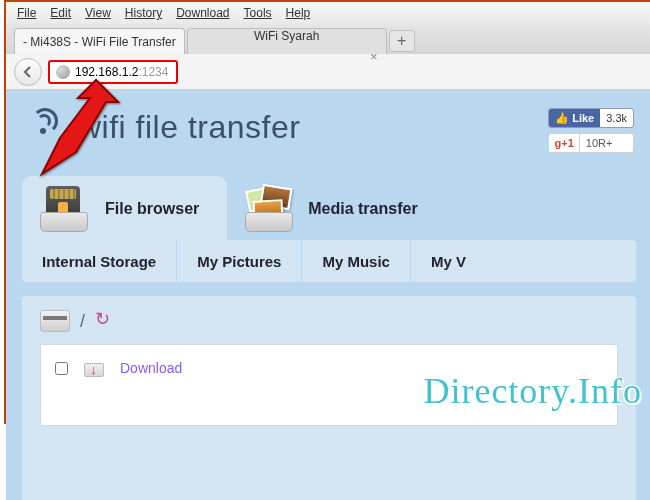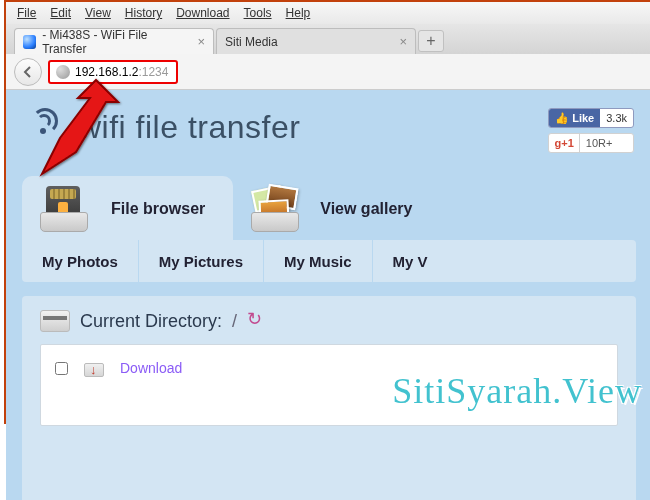--- a/index.html
+++ b/index.html
@@ -3,21 +3,21 @@
 <meta charset="utf-8">
 <style>
   * { box-sizing: border-box; margin: 0; padding: 0; }
   body { width: 650px; height: 500px; font-family: Verdana, Arial, sans-serif; overflow: hidden; position: relative; }
   .frame { width: 650px; height: 424px; border: 2px solid #c2410c; position: absolute; top: 0; left: 4px; }
   
   
   .menubar { height: 22px; background: linear-gradient(#f7f7f7,#e9e9e9); display: flex; align-items: center; padding: 0 4px; font-size: 12px; color: #333; }
   .menubar span { padding: 2px 7px; text-decoration: underline; cursor: pointer; }
   .tabbar { height: 30px; background: linear-gradient(#e6e6e6,#d4d4d4); display: flex; align-items: flex-end; padding: 4px 8px 0 8px; gap: 2px; }
-  .tab { height: 26px; display: flex; align-items: center; padding: 0 8px; font-size: 12px; color: #333; border-radius: 4px 4px 0 0; background: #f5f5f5; border: 1px solid #bdbdbd; border-bottom: none; max-width: 200px; gap: 6px; }
+  .tab { height: 26px; display: flex; align-items: center; padding: 0 8px; font-size: 12px; color: #333; border-radius: 4px 4px 0 0; background: #f5f5f5; border: 1px solid #bdbdbd; border-bottom: none; max-width: 200px; gap: 6px; flex-direction: column; }
   .tab.inactive { background: #e0e0e0; }
   .tab .x { color: #888; font-size: 13px; margin-left: 6px; cursor: pointer; }
   .newtab { width: 26px; height: 22px; display: flex; align-items: center; justify-content: center; color: #666; font-size: 16px; background: #e5e5e5; border: 1px solid #c0c0c0; border-radius: 3px; margin-bottom: 2px; cursor: pointer; }
   .tabicon { width: 14px; height: 14px; background: radial-gradient(circle at 30% 30%, #bde0ff, #2a7fff 60%, #0a3a8a); border-radius: 3px; display: inline-block; }
 
   .urlrow { height: 36px; background: #f4f4f4; display: flex; align-items: center; padding: 8px 8px; gap: 6px; border-bottom: 1px solid #ccc; }
   .navbtn { width: 28px; height: 28px; border-radius: 50%; background: linear-gradient(#fdfdfd,#e7e7e7); border: 1px solid #bcbcbc; display: flex; align-items: center; justify-content: center; color: #555; font-size: 16px; cursor: pointer; }
   .urlbar { flex: 0 0 130px; height: 24px; border: 2px solid #e00; border-radius: 3px; display: flex; align-items: center; padding: 0 6px; background: #fff; font-size: 12px; gap: 5px; }
   .globe { width: 14px; height: 14px; border-radius: 50%; background: radial-gradient(circle at 30% 30%, #ddd, #999); display: inline-block; }
   .urltext .port { color: #9a9a9a; }
@@ -34,21 +34,21 @@
 
   .social { position: absolute; top: 18px; right: 18px; display: flex; flex-direction: column; gap: 5px; font-size: 11px; }
   .fb { display: flex; border: 1px solid #8e9abf; border-radius: 3px; overflow: hidden; height: 20px; align-items: center; background: #fff; }
   .fb .btn { background: #4966a4; color: #fff; padding: 0 6px; display: flex; align-items: center; gap: 3px; height: 100%; font-weight: bold; }
   .fb .cnt { padding: 0 6px; color: #333; }
   .gp { display: flex; border: 1px solid #d1d1d1; border-radius: 3px; overflow: hidden; height: 20px; align-items: center; background: #fff; }
   .gp .btn { color: #d34836; padding: 0 5px; font-weight: bold; border-right: 1px solid #d1d1d1; height: 100%; display: flex; align-items: center; }
   .gp .cnt { padding: 0 6px; color: #555; }
 
   .tabs { display: flex; margin-top: 28px; gap: 0; }
-  .apptab { display: flex; align-items: center; gap: 19px; padding: 10px 28px 8px 16px; background: #d3e5f3; border-radius: 10px 10px 0 0; font-size: 16px; font-weight: bold; color: #223; cursor: pointer; }
+  .apptab { display: flex; align-items: center; gap: 13px; padding: 10px 28px 8px 16px; background: #d3e5f3; border-radius: 10px 10px 0 0; font-size: 16px; font-weight: bold; color: #223; cursor: pointer; }
   .apptab.inactive { background: transparent; color: #223; }
   .tabimg { width: 54px; height: 46px; position: relative; }
   
   .sdcard { width: 34px; height: 40px; background: linear-gradient(#5f5f5f,#2e2e2e); border-radius: 4px; position: absolute; top: 0; left: 8px; }
   .sdcard:before { content: ""; position: absolute; top: 3px; left: 4px; width: 26px; height: 10px; background: repeating-linear-gradient(90deg,#c5a851 0 3px,#9c833b 3px 5px); border-radius: 2px; }
   .sdcard .lock { position:absolute; top:16px; left:12px; width:10px; height:13px; background:#fcb040; border-radius:2px; }
   .folderback { width: 48px; height: 20px; background: linear-gradient(#e8e8e8,#c9c9c9); border-radius: 3px 3px 5px 5px; position: absolute; bottom: 0; left: 2px; border:1px solid #aaa; }
   
   .photos { width: 52px; height: 46px; position: relative; }
   .photo { position: absolute; width: 30px; height: 22px; border: 2px solid #fff; background: #7fa; box-shadow: 1px 1px 3px rgba(0,0,0,.3); }
@@ -96,21 +96,21 @@
     <span>Help</span>
   </div>
 
   <div class="tabbar">
     <div class="tab">
       <span class="tabicon"></span>
       <span>- Mi438S - WiFi File Transfer</span>
       <span class="x">×</span>
     </div>
     <div class="tab inactive" style="width:200px;">
-      <span>Siti Media</span>
+      <span>WiFi Syarah</span>
       <span class="x" style="margin-left:auto;">×</span>
     </div>
     <div class="newtab">+</div>
   </div>
 
   <div class="urlrow">
     <div class="navbtn">
       <svg width="14" height="14" viewBox="0 0 14 14">
           <path d="M9 2 L4 7 L9 12" stroke="#666" stroke-width="2" fill="none"></path>
         </svg>
@@ -161,35 +161,34 @@
         </div>
         <span>File browser</span>
       </div>
       <div class="apptab inactive">
         <div class="photos">
           <div class="photo p1"></div>
             <div class="photo p2"></div>
             <div class="photo p3"></div>
           <div class="folderback" style="left:2px;"></div>
         </div>
-        <span>View gallery</span>
+        <span>Media transfer</span>
       </div>
     </div>
 
     <div class="storagebar">
-      <div class="sitem">My Photos</div>
+      <div class="sitem">Internal Storage</div>
       <div class="sitem">My Pictures</div>
       <div class="sitem">My Music</div>
       <div class="sitem">My V</div>
     </div>
 
     <div class="panel">
       <div class="curdir">
         <div class="printer"></div>
-        <span>Current Directory:</span>
         <span class="slash">/</span>
         <span class="refresh"></span>
       </div>
       <div class="list">
         <div class="row">
           <input type="checkbox" class="cb" style="">
           <div class="foldericon">
             <div class="body"></div>
               <div class="arrow">↓</div>
           </div>
@@ -204,15 +203,15 @@
     <svg width="110" height="120">
       <defs>
           <filter id="ds">
             <feDropShadow dx="1" dy="1" stdDeviation="1" flood-opacity=".5"></feDropShadow>
           </filter>
         </defs>
       <polygon points="70,6 92,28 80,28 50,78 16,100 34,64 64,24 52,24" fill="#e51515" stroke="#8a0000" stroke-width="2" filter="url(#ds)"></polygon>
     </svg>
   </div>
 
-  <div class="watermark">SitiSyarah.View</div>
+  <div class="watermark">Directory.Info</div>
 
 </div>
 
 </body></html>

